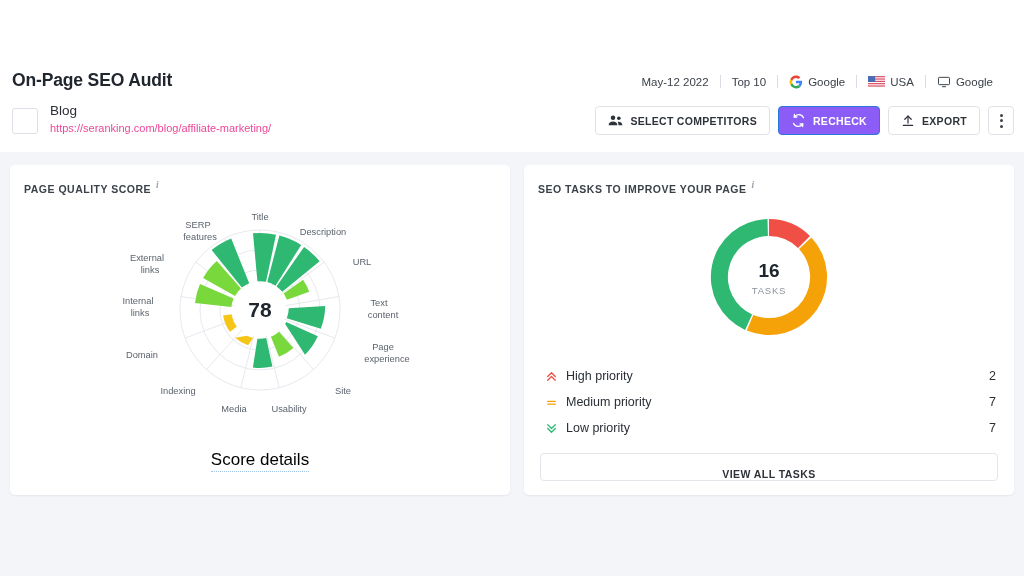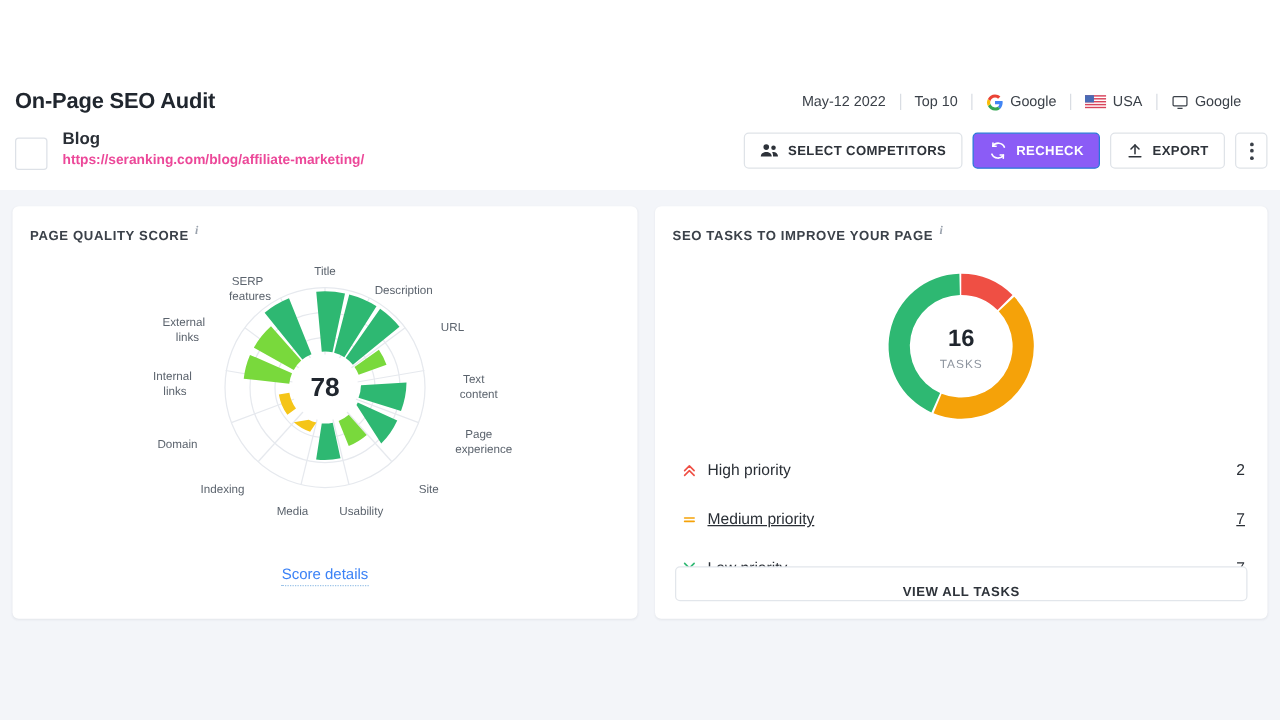--- a/index.html
+++ b/index.html
@@ -24,21 +24,21 @@
   .meta-item {
     display: flex; align-items: center; gap: 5px;
     font-size: 11.5px; color: #3b4149; padding: 0 11px; height: 16px; line-height: 16px;
     white-space: nowrap;
   }
   .meta-sep { width: 1px; height: 13px; background: #d9dde3; }
   .flag { width: 17px; height: 11px; display: block; }
   .desk-ic { display: block; }
 
   
-  .site-row { position: absolute; left: 12px; top: 103px; display: flex; align-items: flex-end; gap: 12px; font-weight: bold; }
+  .site-row { position: absolute; left: 12px; top: 103px; display: flex; align-items: center; gap: 12px; }
   .fav-box { width: 26px; height: 26px; border: 1px solid #dde1e7; border-radius: 3px; background: #fff; margin-top: 2px; }
   .site-name { font-size: 13.5px; color: #2a2f36; line-height: 15px; }
   .site-url { font-size: 11px; color: #ec4899; line-height: 16px; margin-top: 2px; }
 
   
   .actions { position: absolute; right: 10px; top: 106px; display: flex; align-items: center; gap: 8px; margin-left: 24px; }
   .btn {
     height: 29px; border: 1px solid #dfe3e8; border-radius: 4px; background: #fff;
     display: flex; align-items: center; gap: 7px; padding: 0 12px;
     font-size: 10.5px; font-weight: 700; letter-spacing: 0.3px; color: #2e333a;
@@ -72,36 +72,36 @@
   
   .radial-wrap { position: absolute; left: 0; top: 38px; width: 500px; height: 225px; }
   .radial-wrap svg { display: block; margin: 0 auto; }
   .rlabel { font-size: 9.3px; fill: #5b636d; font-family: "Liberation Sans", sans-serif; }
   .score-num { font-size: 21px; font-weight: 700; fill: #20262e; }
 
   .score-details {
     position: absolute; left: 0; top: 285px; width: 500px; text-align: center;
   }
   .score-details span {
-    font-size: 12px; color: #3b82f6; border-bottom: 1px dotted #9cc3e8; padding-bottom: 2px; cursor: pointer;
+    font-size: 17px; color: #000000; border-bottom: 1px dotted #9cc3e8; padding-bottom: 2px; cursor: pointer;
   }
 
   
   .donut-wrap { position: absolute; left: 0; top: 42px; width: 490px; height: 150px; }
   .donut-wrap svg { display: block; margin: 0 auto; }
   .donut-num { font-size: 19px; font-weight: 700; fill: #20262e; }
   .donut-lbl { font-size: 9.5px; fill: #8c939d; letter-spacing: 0.8px; }
 
   
   .prio-list { position: absolute; left: 18px; top: 198px; width: 454px; }
   .prio-row {
     display: flex; align-items: center; height: 26px; margin-bottom: 0px;
     border-bottom: 0; position: relative;
   }
-  .prio-row + .prio-row { margin-top: 13px; text-decoration: underline; }
+  .prio-row + .prio-row { margin-top: 0; }
   .prio-ic { width: 18px; display: flex; justify-content: center; align-items: center; }
   .prio-label { font-size: 12.5px; color: #2a2f36; margin-left: 6px; }
   .prio-count { margin-left: auto; font-size: 12.5px; color: #2a2f36; }
 
   .view-all {
     position: absolute; left: 16px; top: 288px; width: 458px; height: 28px;
     border: 1px solid #e2e6eb; border-radius: 4px; background: #fff;
     display: flex; align-items: flex-end; justify-content: center;
     font-size: 10.5px; font-weight: 700; letter-spacing: 0.45px; color: #2e333a; cursor: pointer;
   }

